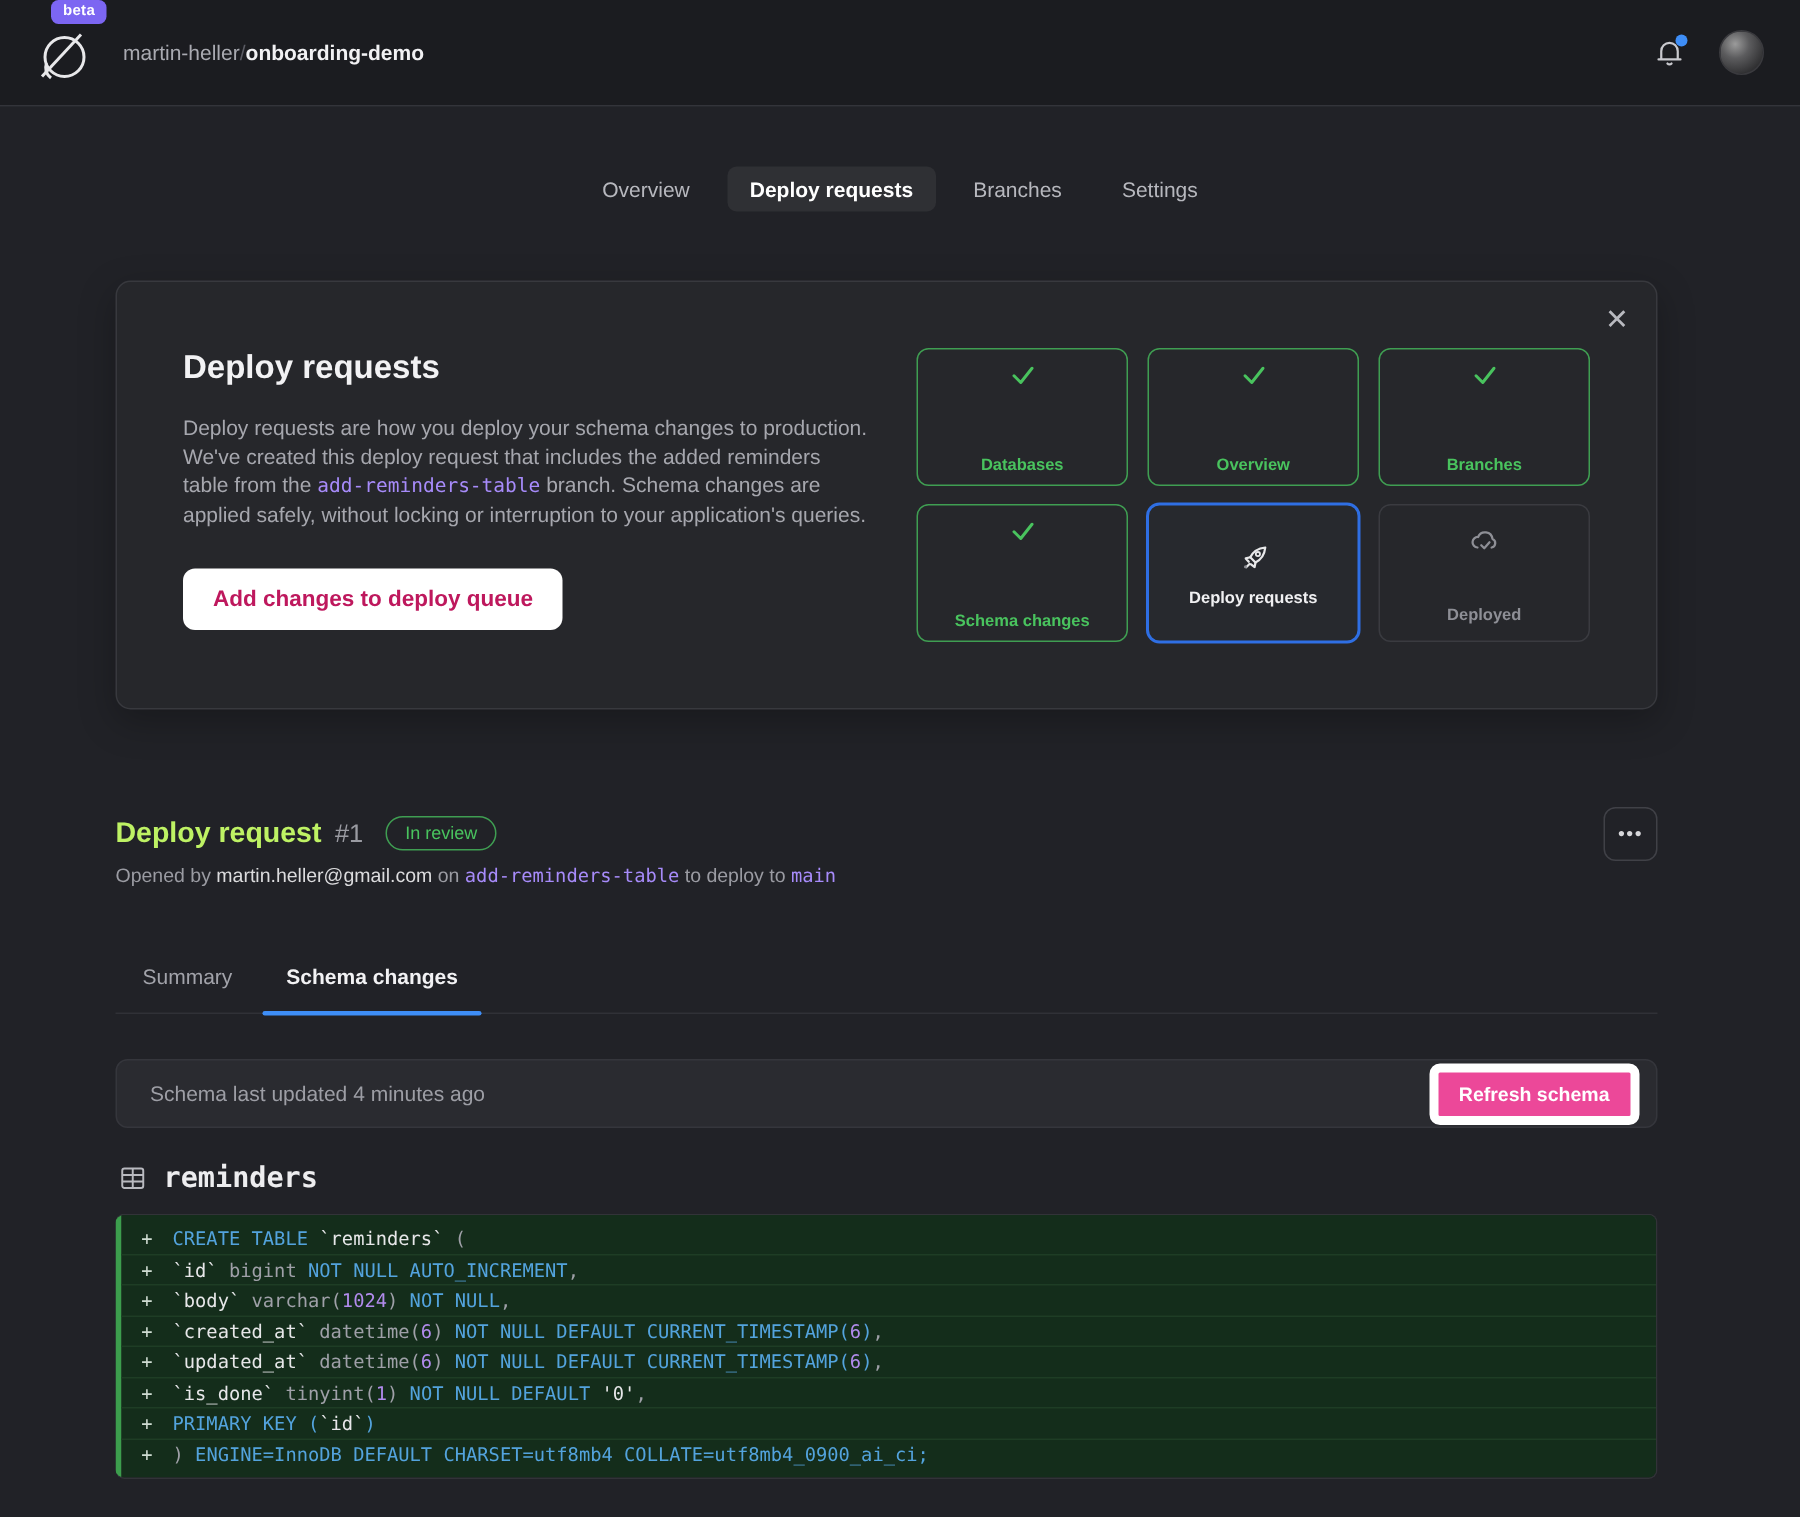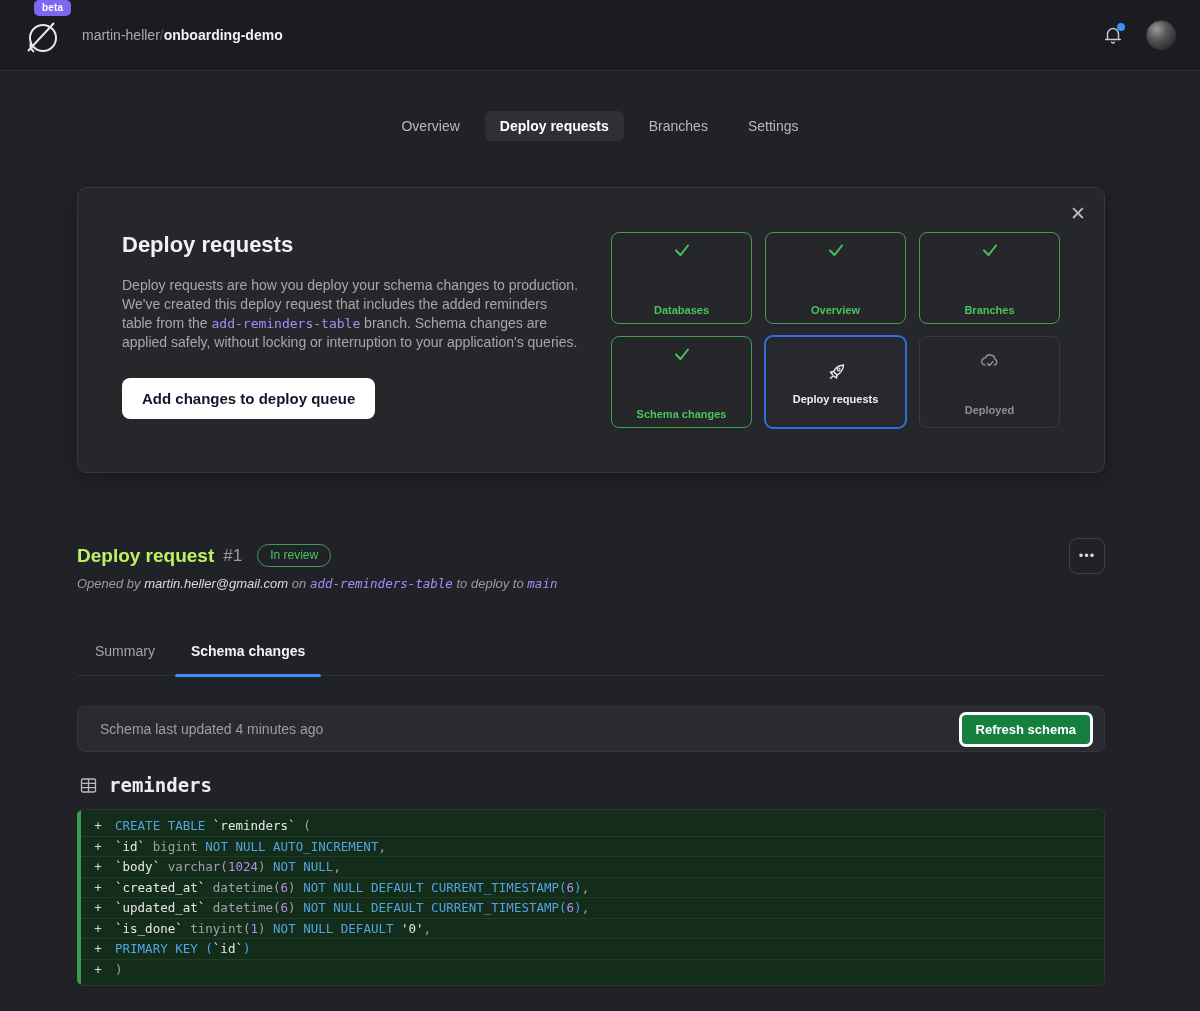--- a/index.html
+++ b/index.html
@@ -70,21 +70,21 @@
     color:#b9bac0; font-size:19px; line-height:1; cursor:pointer;
   }
   .onboard-left { width:460px; }
   .onboard-title { font-size:22px; font-weight:bold; color:#f2f2f4; margin-bottom:18px; }
   .onboard-desc { font-size:14px; color:#a6a7ae; line-height:19px; }
   .onboard-desc .branch-inline {
     font-family:"DejaVu Sans Mono","Liberation Mono",monospace;
     color:#a78bfa; font-size:13px;
   }
   .cta-btn {
-    margin-top:26px; background:#fff; color:#0f172a;
+    margin-top:26px; background:#fff; color:#be185d;
     font-size:15px; font-weight:bold;
     border:none; border-radius:8px; padding:12px 20px; cursor:pointer;
     font-family:"Liberation Sans", sans-serif;
   }
   .steps-grid {
     margin-left:32px; display:grid;
     grid-template-columns:repeat(3,141px); grid-auto-rows:92px;
     gap:12px 13px;
   }
   .step-card {
@@ -108,21 +108,21 @@
     margin-left:15px; border:1px solid #3f9e52; color:#49c35e;
     font-size:12px; padding:3px 12px 4px; border-radius:999px;
   }
   .more-btn {
     position:absolute; right:0; top:-6px;
     width:36px; height:36px; border-radius:8px;
     border:1px solid #404147; background:transparent;
     color:#d7d7da; font-size:13px; letter-spacing:1px;
     cursor:pointer; line-height:30px; text-align:center;
   }
-  .dr-subline { margin-top:9px; font-size:13px; color:#9a9ba2;font-style:italic; }
+  .dr-subline { margin-top:9px; font-size:13px; color:#9a9ba2; }
   .dr-subline .email { color:#dcdcde; }
   .dr-subline .branch-inline {
     font-family:"DejaVu Sans Mono","Liberation Mono",monospace;
     color:#a78bfa; font-size:12.5px;
   }
 
   
   .req-tabs {
     margin-top:40px; display:flex; gap:4px;
     border-bottom:1px solid #303137; padding-left:2px;
@@ -138,22 +138,22 @@
   }
 
   
   .schema-bar {
     margin-top:30px; height:46px; background:#2a2b30;
     border:1px solid #35363c; border-radius:8px;
     display:flex; align-items:center; padding:0 11px 0 22px;
   }
   .schema-status { font-size:14px; color:#9d9ea5; }
   .refresh-btn {
-    margin-left:auto; background:#15803d; color:#fff;
-    border:3px solid #ffffff; border-radius:7px;
+    margin-left:auto; background:#ec4899; color:#fff;
+    border:6px solid #ffffff; border-radius:7px;
     font-size:13px; font-weight:bold; padding:7px 14px; cursor:pointer;
     font-family:"Liberation Sans", sans-serif;
   }
 
   
   .table-row { margin-top:22px; display:flex; align-items:center; gap:12px; padding-left:3px; }
   .table-name { font-size:19px; font-weight:bold; color:#ededef; }
 
   
   .diff-block {
@@ -304,17 +304,17 @@
   <div class="diff-block">
     <div class="diff-gutter"></div>
     <div class="diff-body" id="diff-body">
         <div class="diff-line"><span class="diff-plus">+</span><span class="c-k">CREATE TABLE </span><span class="c-i">`reminders` </span><span class="c-p">(</span></div>
         <div class="diff-line"><span class="diff-plus">+</span><span class="c-i">`id` </span><span class="c-t">bigint </span><span class="c-k">NOT NULL AUTO_INCREMENT</span><span class="c-p">,</span></div>
         <div class="diff-line"><span class="diff-plus">+</span><span class="c-i">`body` </span><span class="c-t">varchar(</span><span class="c-n">1024</span><span class="c-t">) </span><span class="c-k">NOT NULL</span><span class="c-p">,</span></div>
         <div class="diff-line"><span class="diff-plus">+</span><span class="c-i">`created_at` </span><span class="c-t">datetime(</span><span class="c-n">6</span><span class="c-t">) </span><span class="c-k">NOT NULL DEFAULT CURRENT_TIMESTAMP(</span><span class="c-n">6</span><span class="c-k">)</span><span class="c-p">,</span></div>
         <div class="diff-line"><span class="diff-plus">+</span><span class="c-i">`updated_at` </span><span class="c-t">datetime(</span><span class="c-n">6</span><span class="c-t">) </span><span class="c-k">NOT NULL DEFAULT CURRENT_TIMESTAMP(</span><span class="c-n">6</span><span class="c-k">)</span><span class="c-p">,</span></div>
         <div class="diff-line"><span class="diff-plus">+</span><span class="c-i">`is_done` </span><span class="c-t">tinyint(</span><span class="c-n">1</span><span class="c-t">) </span><span class="c-k">NOT NULL DEFAULT </span><span class="c-s">'0'</span><span class="c-p">,</span></div>
         <div class="diff-line"><span class="diff-plus">+</span><span class="c-k">PRIMARY KEY (</span><span class="c-i">`id`</span><span class="c-k">)</span></div>
-        <div class="diff-line"><span class="diff-plus">+</span><span class="c-p">) </span></div>
+        <div class="diff-line"><span class="diff-plus">+</span><span class="c-p">) </span><span class="c-k">ENGINE=InnoDB DEFAULT CHARSET=utf8mb4 COLLATE=utf8mb4_0900_ai_ci;</span></div>
       </div>
   </div>
 
 </div>
 
 </body></html>

